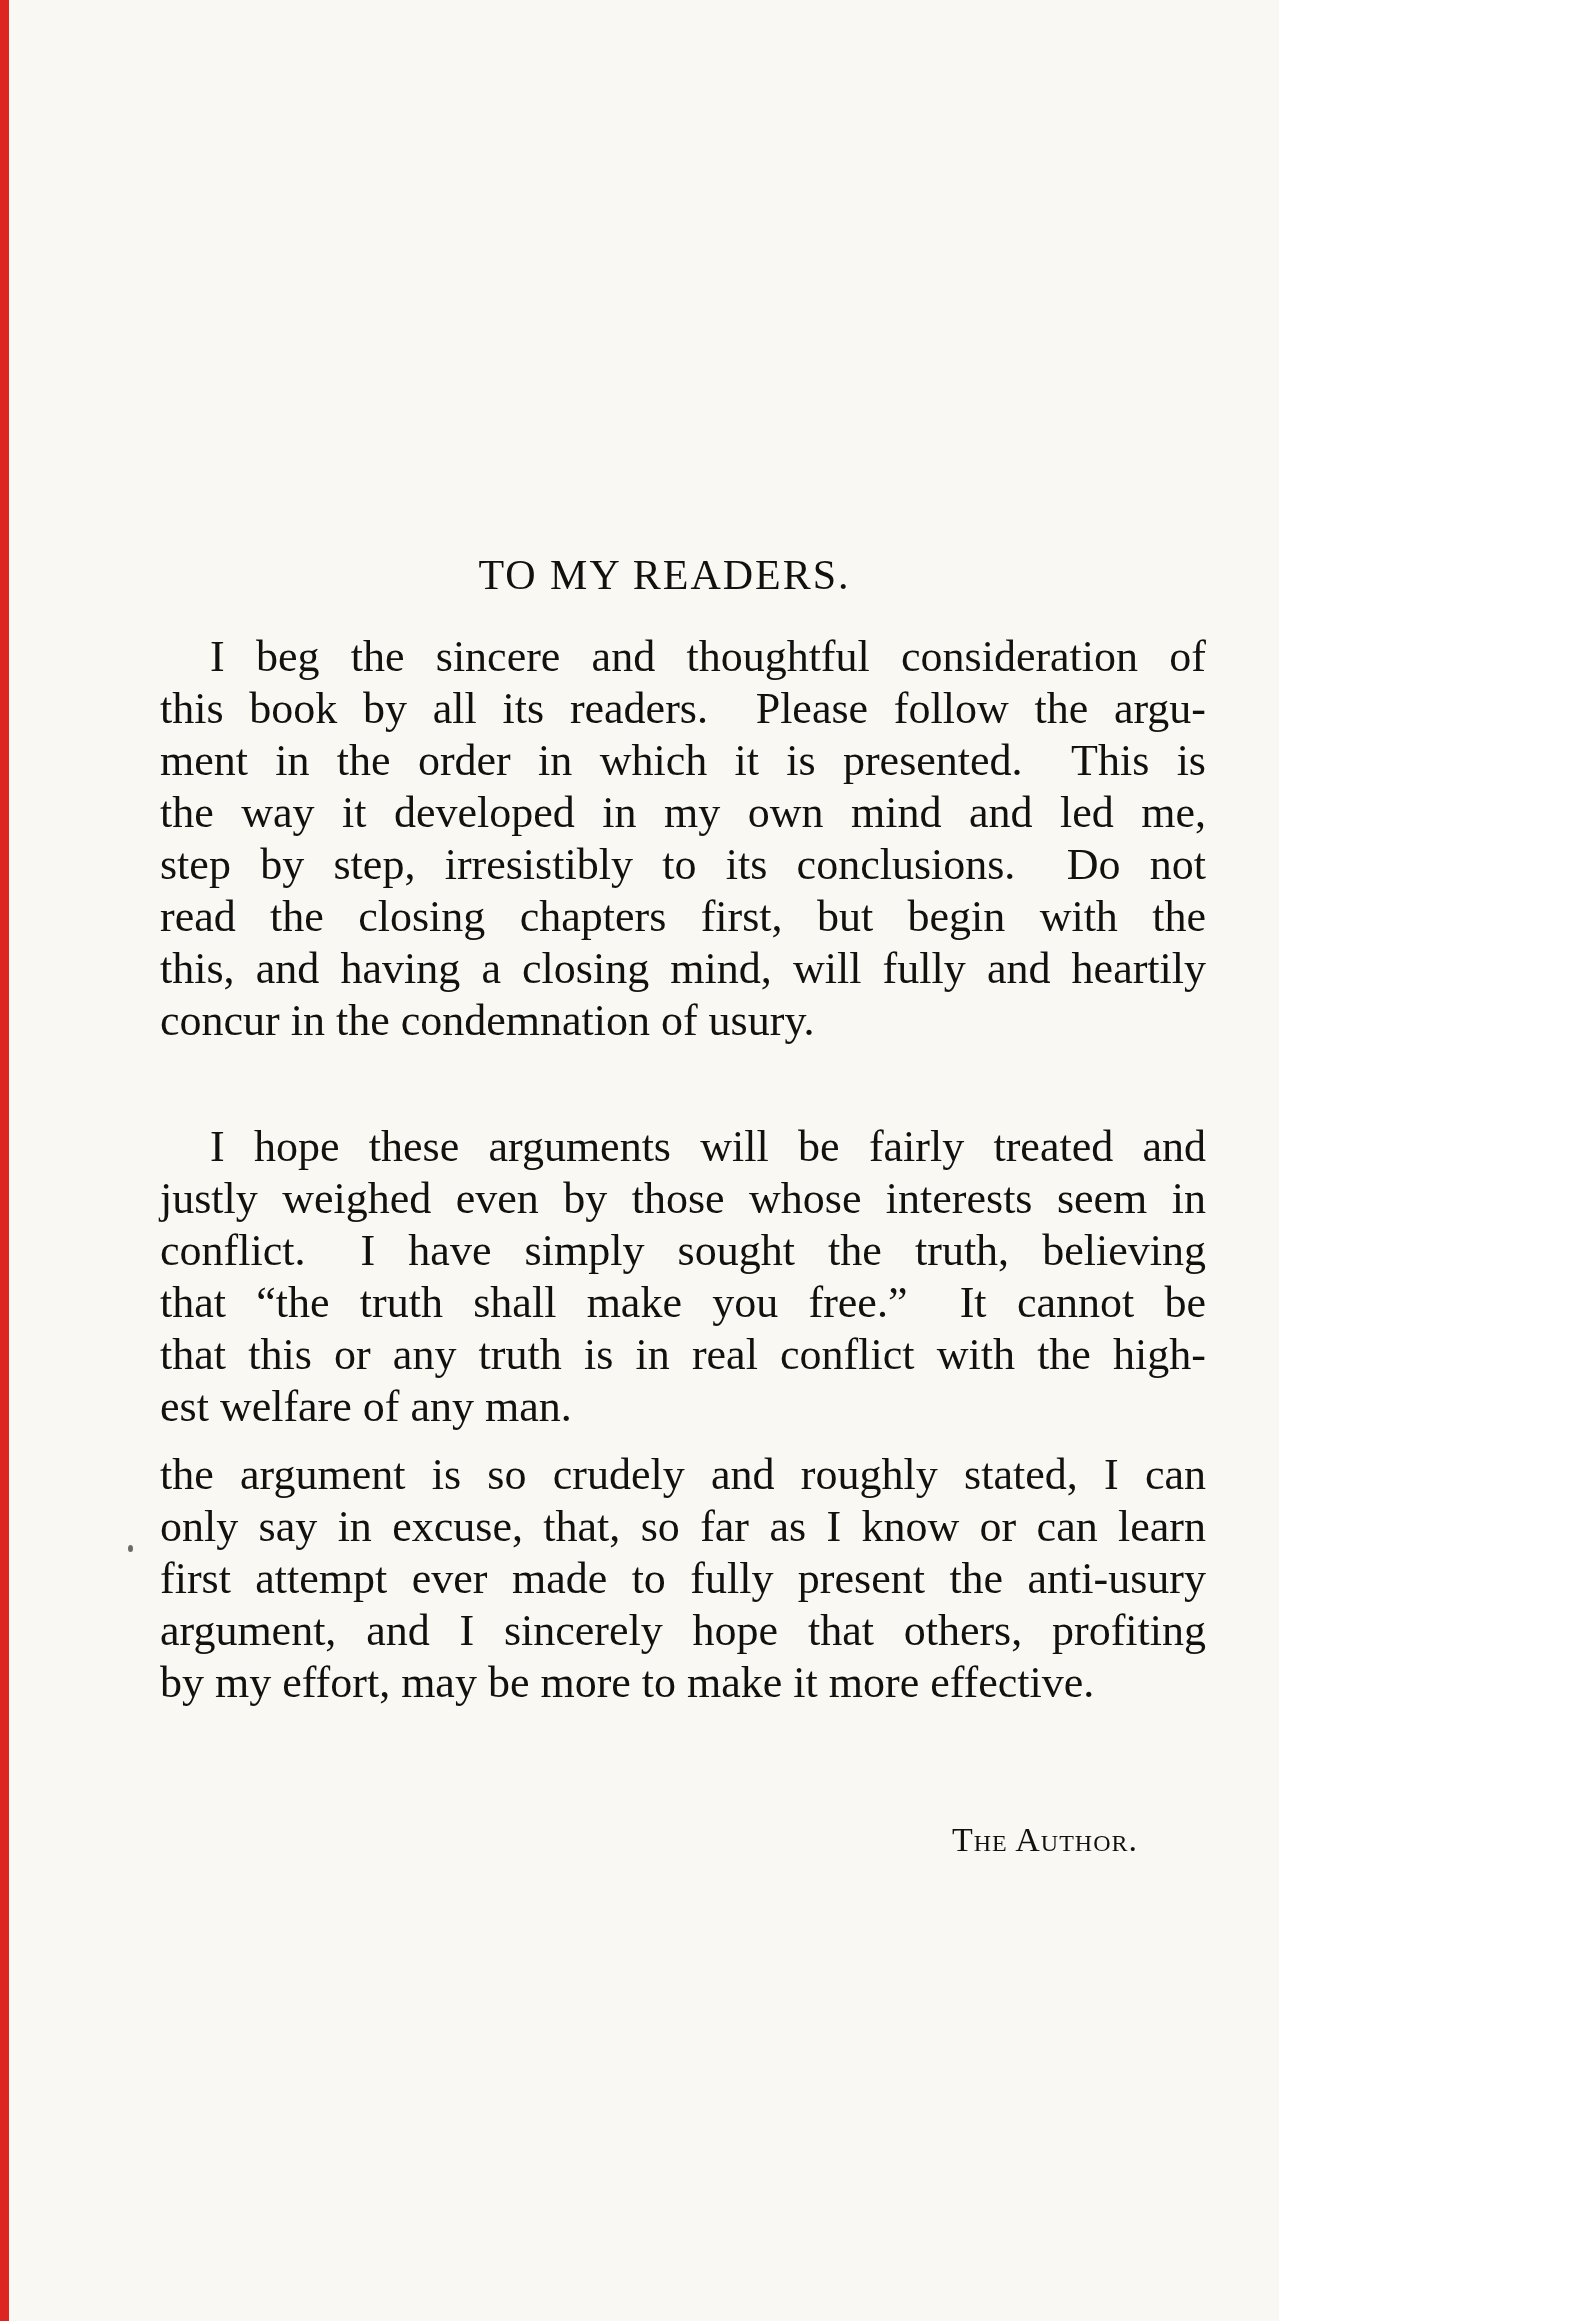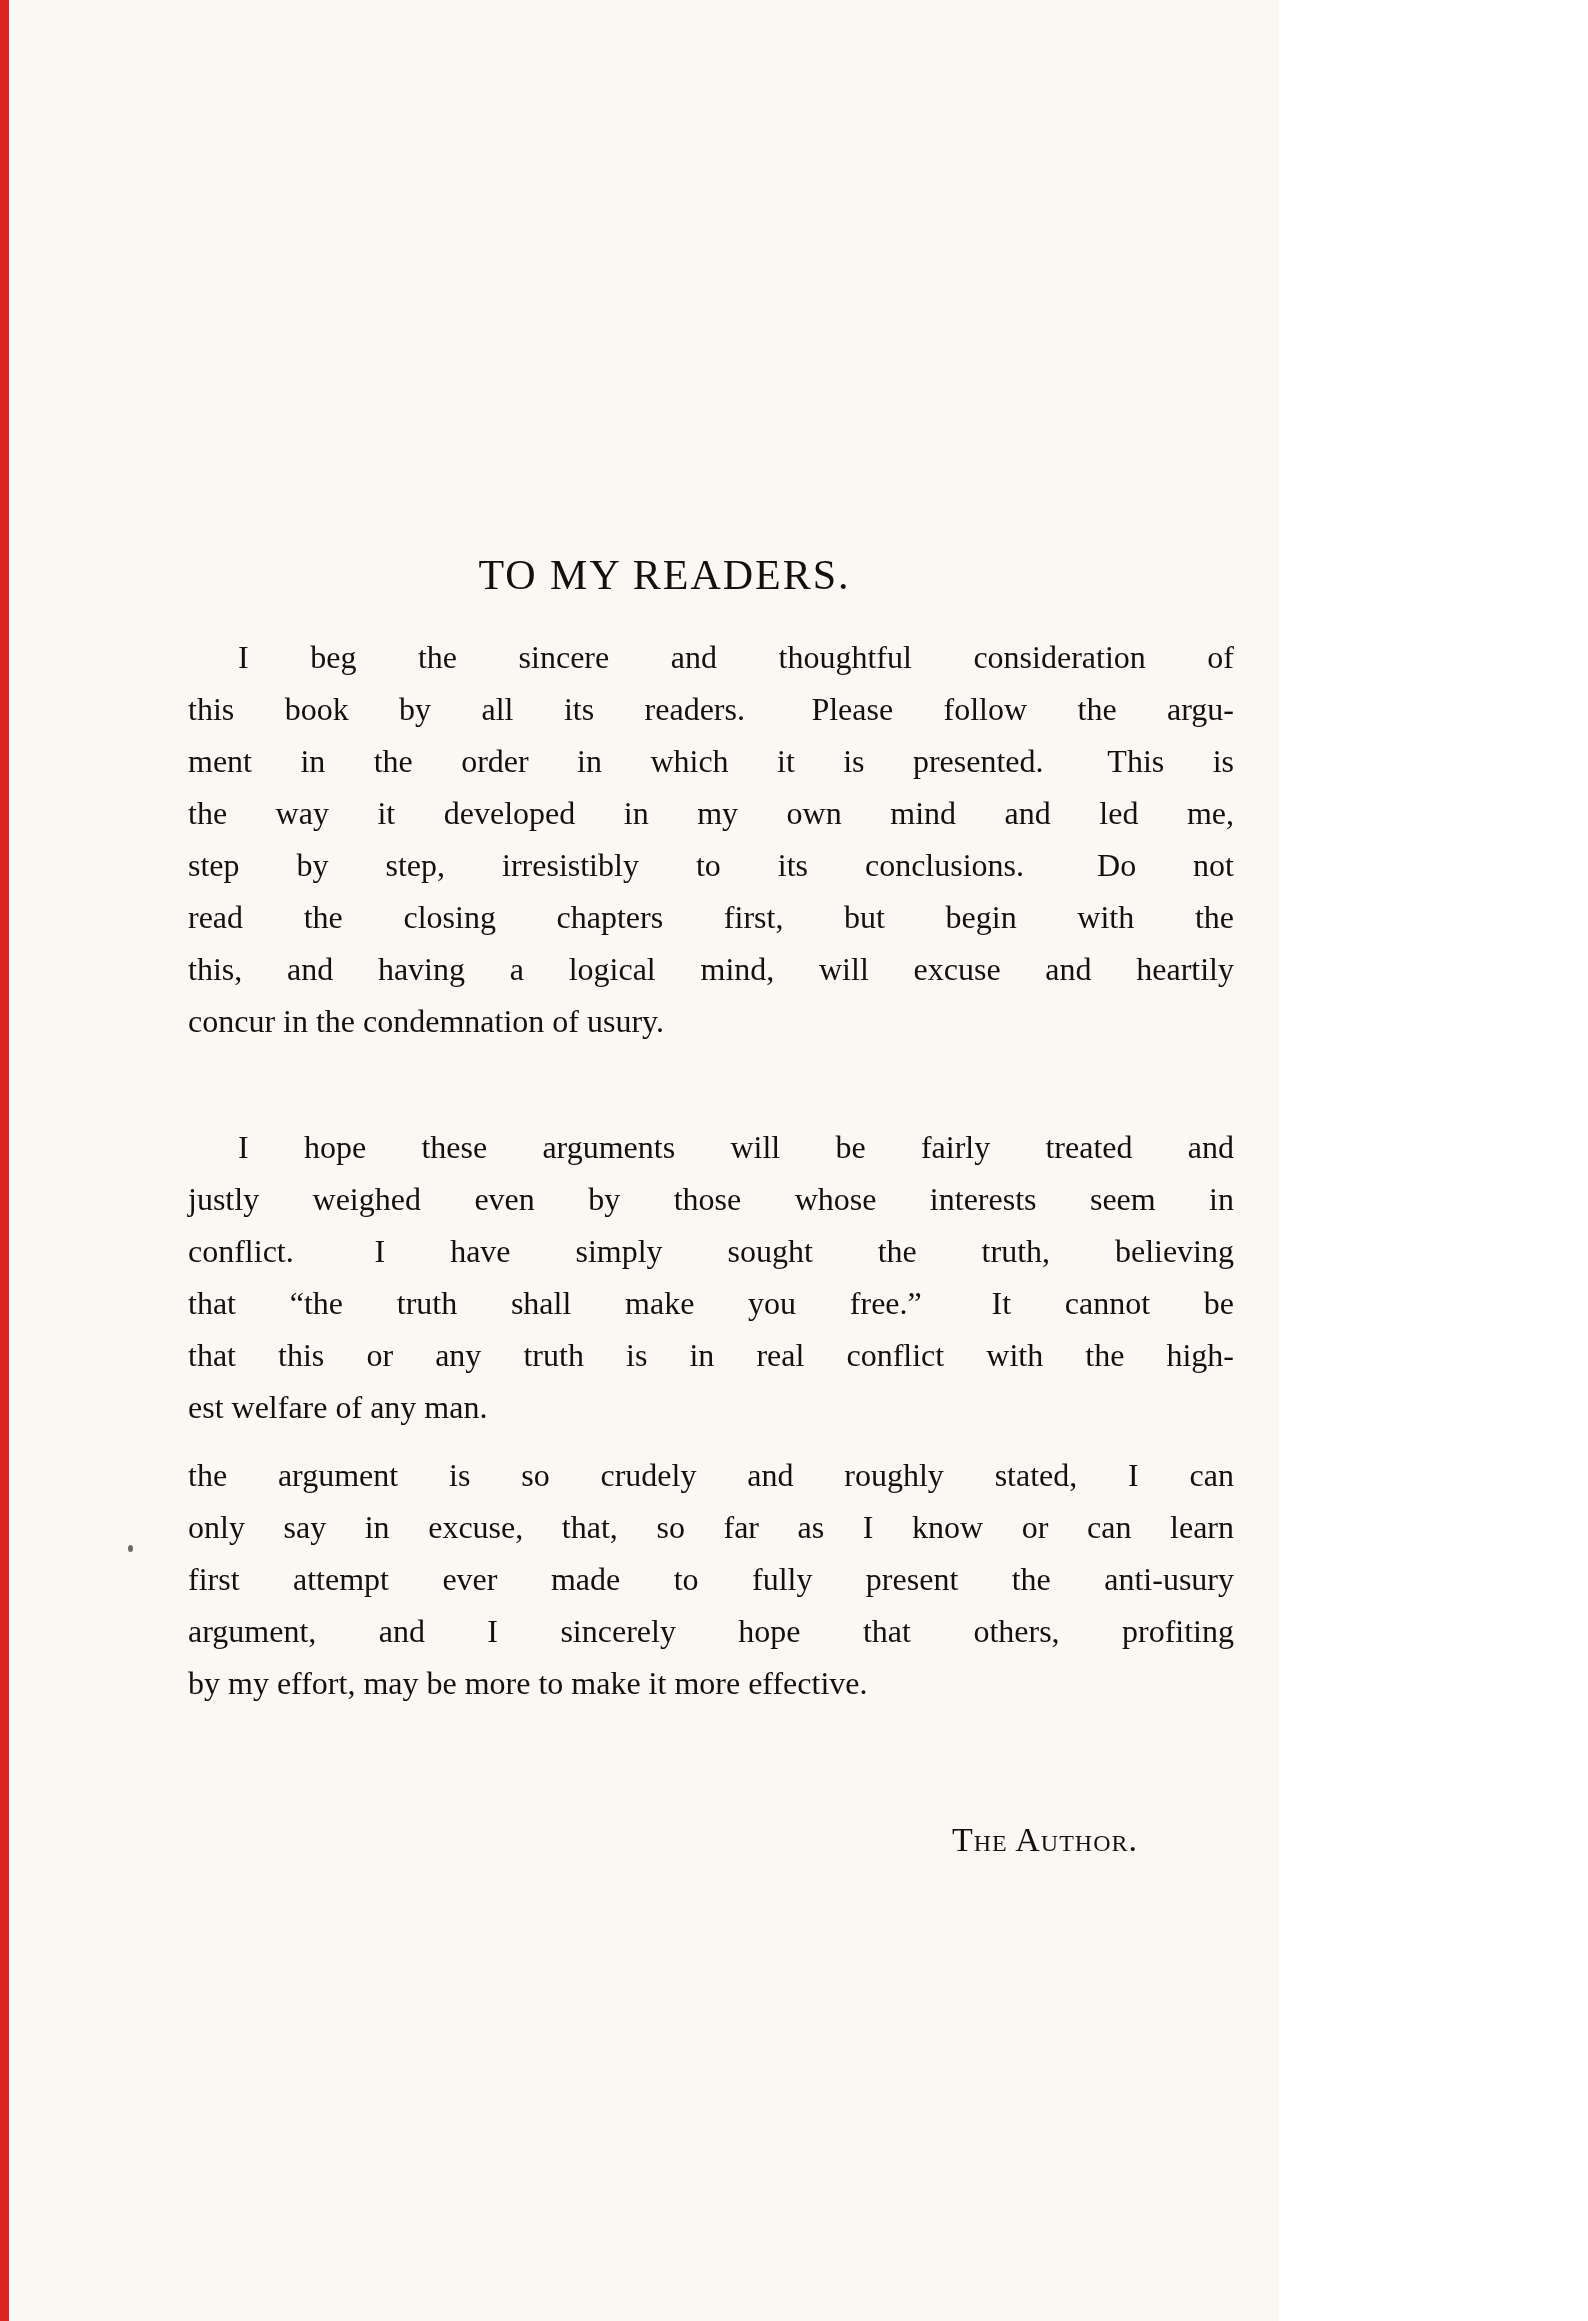--- a/index.html
+++ b/index.html
@@ -34,23 +34,23 @@
     margin: 0;
     text-align: center;
     font-size: 42px;
     font-weight: 400;
     letter-spacing: 2px;
     line-height: 50px;
     white-space: nowrap;
   }
   .para {
     position: absolute;
-    left: 188px;
+    left: 160px;
     width: 1046px;
-    font-size: 32px;
+    font-size: 44px;
     line-height: 52px;
   }
   .para .line {
     text-align: justify;
     text-align-last: justify;
   }
   .para .line.first { text-indent: 50px; }
   .para .line.last { text-align: right; text-align-last: left; }
   #para-0 { top: 631px; }
   #para-1 { top: 1121px; }
@@ -93,21 +93,21 @@
 
   <h1 class="heading">TO MY READERS.</h1>
 
   <div class="para" id="para-0">
       <div class="line first">I beg the sincere and thoughtful consideration of</div>
       <div class="line">this book by all its readers.  Please follow the argu-</div>
       <div class="line">ment in the order in which it is presented.  This is</div>
       <div class="line">the way it developed in my own mind and led me,</div>
       <div class="line">step by step, irresistibly to its conclusions.  Do not</div>
       <div class="line">read the closing chapters first, but begin with the</div>
-      <div class="line">this, and having a logical mind, will excuse and heartily</div>
+      <div class="line">this, and having a closing mind, will fully and heartily</div>
       <div class="line last">concur in the condemnation of usury.</div>
     </div>
   <div class="para" id="para-1">
       <div class="line first">I hope these arguments will be fairly treated and</div>
       <div class="line">justly weighed even by those whose interests seem in</div>
       <div class="line">conflict.  I have simply sought the truth, believing</div>
       <div class="line">that “the truth shall make you free.”  It cannot be</div>
       <div class="line">that this or any truth is in real conflict with the high-</div>
       <div class="line last">est welfare of any man.</div>
     </div>

